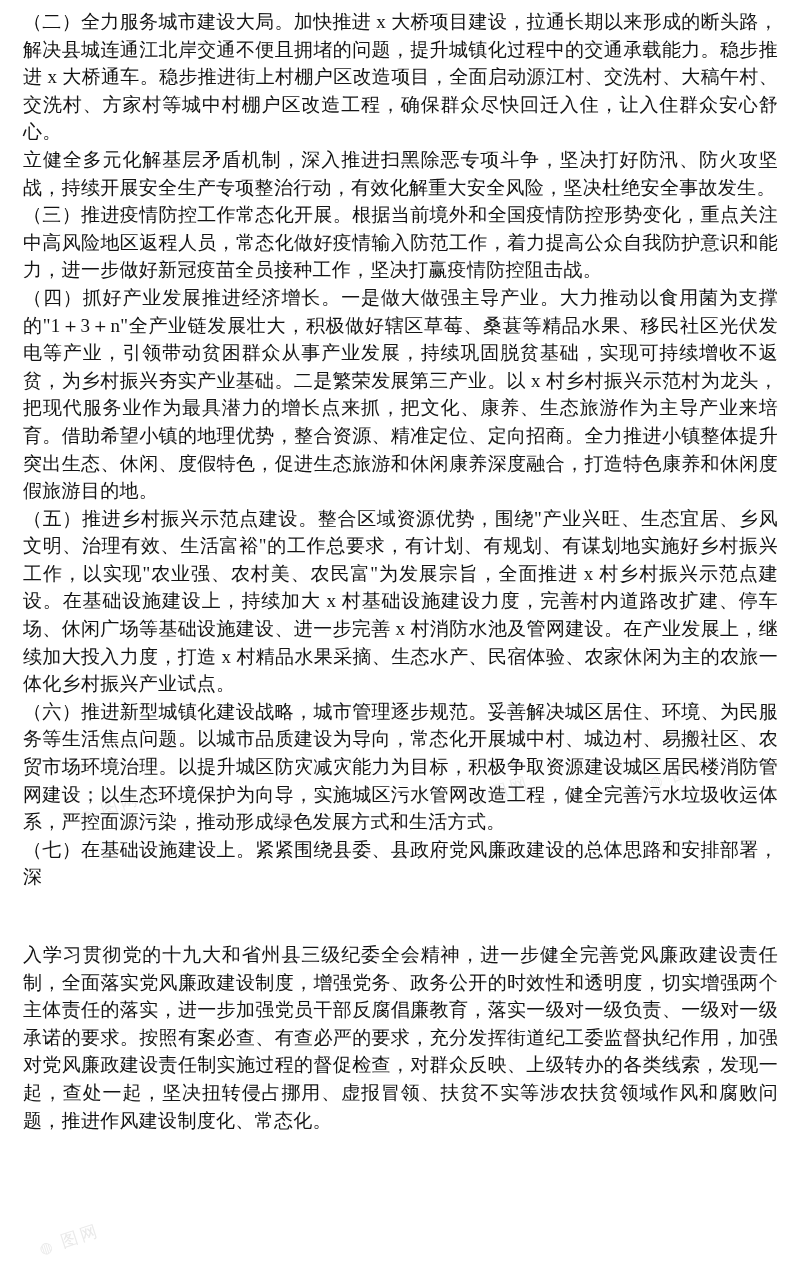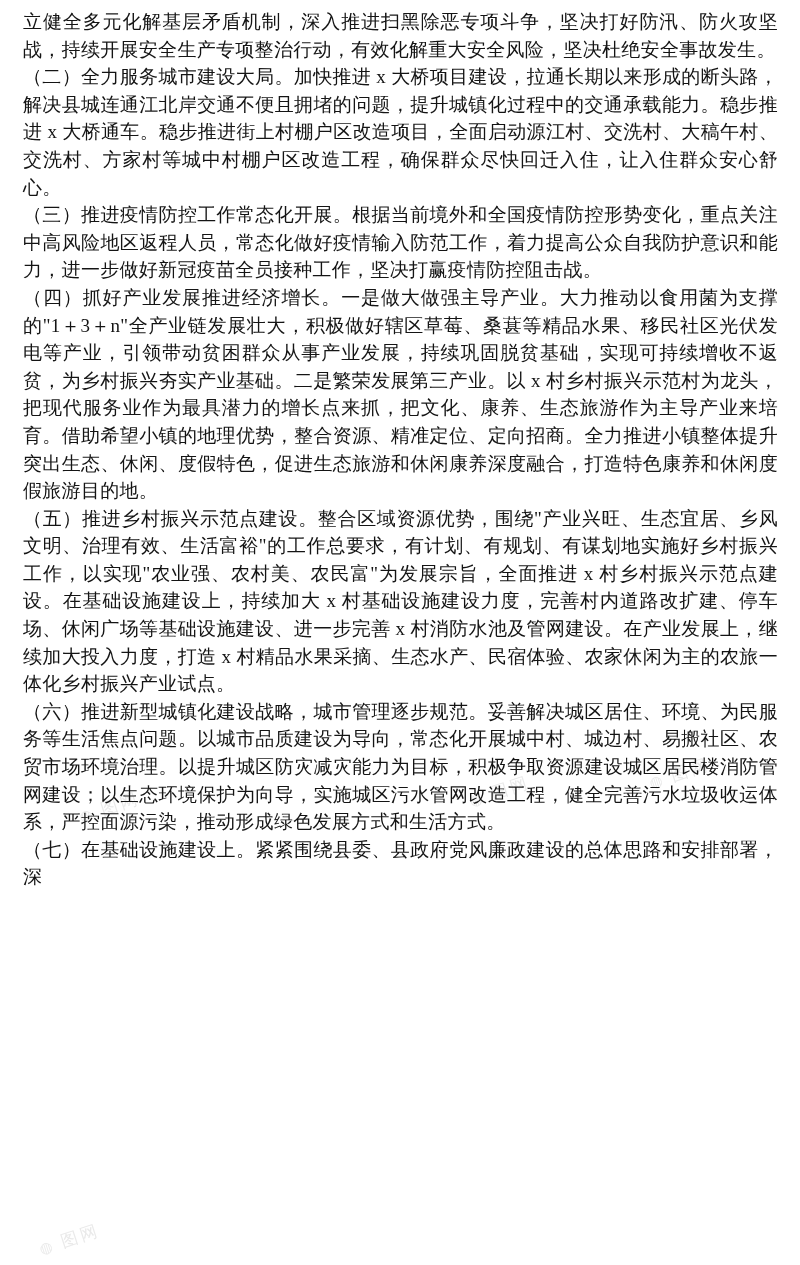--- a/index.html
+++ b/index.html
@@ -50,25 +50,26 @@
   }
   .wm1 { left: 78px;  top: 796px; }
   .wm2 { left: 468px; top: 780px; }
   .wm3 { left: 648px; top: 762px; }
   .wm4 { left: 38px;  top: 1228px; }
 </style>
 </head>
 <body>
 
 <div class="doc">
+  <p class="para">（二）全力服务城市建设大局。加快推进 x 大桥项目建设，拉通长期以来形成的断头路，解决县城连通江北岸交通不便且拥堵的问题，提升城镇化过程中的交通承载能力。稳步推进 x 大桥通车。稳步推进街上村棚户区改造项目，全面启动源江村、交洗村、大稿午村、交洗村、方家村等城中村棚户区改造工程，确保群众尽快回迁入住，让入住群众安心舒心。</p>
   <p class="para">立健全多元化解基层矛盾机制，深入推进扫黑除恶专项斗争，坚决打好防汛、防火攻坚战，持续开展安全生产专项整治行动，有效化解重大安全风险，坚决杜绝安全事故发生。</p>
-  <p class="para">（二）全力服务城市建设大局。加快推进 x 大桥项目建设，拉通长期以来形成的断头路，解决县城连通江北岸交通不便且拥堵的问题，提升城镇化过程中的交通承载能力。稳步推进 x 大桥通车。稳步推进街上村棚户区改造项目，全面启动源江村、交洗村、大稿午村、交洗村、方家村等城中村棚户区改造工程，确保群众尽快回迁入住，让入住群众安心舒心。</p>
   <p class="para">（三）推进疫情防控工作常态化开展。根据当前境外和全国疫情防控形势变化，重点关注中高风险地区返程人员，常态化做好疫情输入防范工作，着力提高公众自我防护意识和能力，进一步做好新冠疫苗全员接种工作，坚决打赢疫情防控阻击战。</p>
   <p class="para">（四）抓好产业发展推进经济增长。一是做大做强主导产业。大力推动以食用菌为支撑的"1＋3＋n"全产业链发展壮大，积极做好辖区草莓、桑葚等精品水果、移民社区光伏发电等产业，引领带动贫困群众从事产业发展，持续巩固脱贫基础，实现可持续增收不返贫，为乡村振兴夯实产业基础。二是繁荣发展第三产业。以 x 村乡村振兴示范村为龙头，把现代服务业作为最具潜力的增长点来抓，把文化、康养、生态旅游作为主导产业来培育。借助希望小镇的地理优势，整合资源、精准定位、定向招商。全力推进小镇整体提升突出生态、休闲、度假特色，促进生态旅游和休闲康养深度融合，打造特色康养和休闲度假旅游目的地。</p>
   <p class="para">（五）推进乡村振兴示范点建设。整合区域资源优势，围绕"产业兴旺、生态宜居、乡风文明、治理有效、生活富裕"的工作总要求，有计划、有规划、有谋划地实施好乡村振兴工作，以实现"农业强、农村美、农民富"为发展宗旨，全面推进 x 村乡村振兴示范点建设。在基础设施建设上，持续加大 x 村基础设施建设力度，完善村内道路改扩建、停车场、休闲广场等基础设施建设、进一步完善 x 村消防水池及管网建设。在产业发展上，继续加大投入力度，打造 x 村精品水果采摘、生态水产、民宿体验、农家休闲为主的农旅一体化乡村振兴产业试点。</p>
   <p class="para">（六）推进新型城镇化建设战略，城市管理逐步规范。妥善解决城区居住、环境、为民服务等生活焦点问题。以城市品质建设为导向，常态化开展城中村、城边村、易搬社区、农贸市场环境治理。以提升城区防灾减灾能力为目标，积极争取资源建设城区居民楼消防管网建设；以生态环境保护为向导，实施城区污水管网改造工程，健全完善污水垃圾收运体系，严控面源污染，推动形成绿色发展方式和生活方式。</p>
   <p class="para">（七）在基础设施建设上。紧紧围绕县委、县政府党风廉政建设的总体思路和安排部署，深</p>
+  <p class="para page2">入学习贯彻党的十九大和省州县三级纪委全会精神，进一步健全完善党风廉政建设责任制，全面落实党风廉政建设制度，增强党务、政务公开的时效性和透明度，切实增强两个主体责任的落实，进一步加强党员干部反腐倡廉教育，落实一级对一级负责、一级对一级承诺的要求。按照有案必查、有查必严的要求，充分发挥街道纪工委监督执纪作用，加强对党风廉政建设责任制实施过程的督促检查，对群众反映、上级转办的各类线索，发现一起，查处一起，坚决扭转侵占挪用、虚报冒领、扶贫不实等涉农扶贫领域作风和腐败问题，推进作风建设制度化、常态化。</p>
 </div>
 
 <span class="wm wm1">图网</span>
 <span class="wm wm2">图网</span>
 <span class="wm wm3">图网</span>
 <span class="wm wm4">图网</span>
 
 </body></html>

